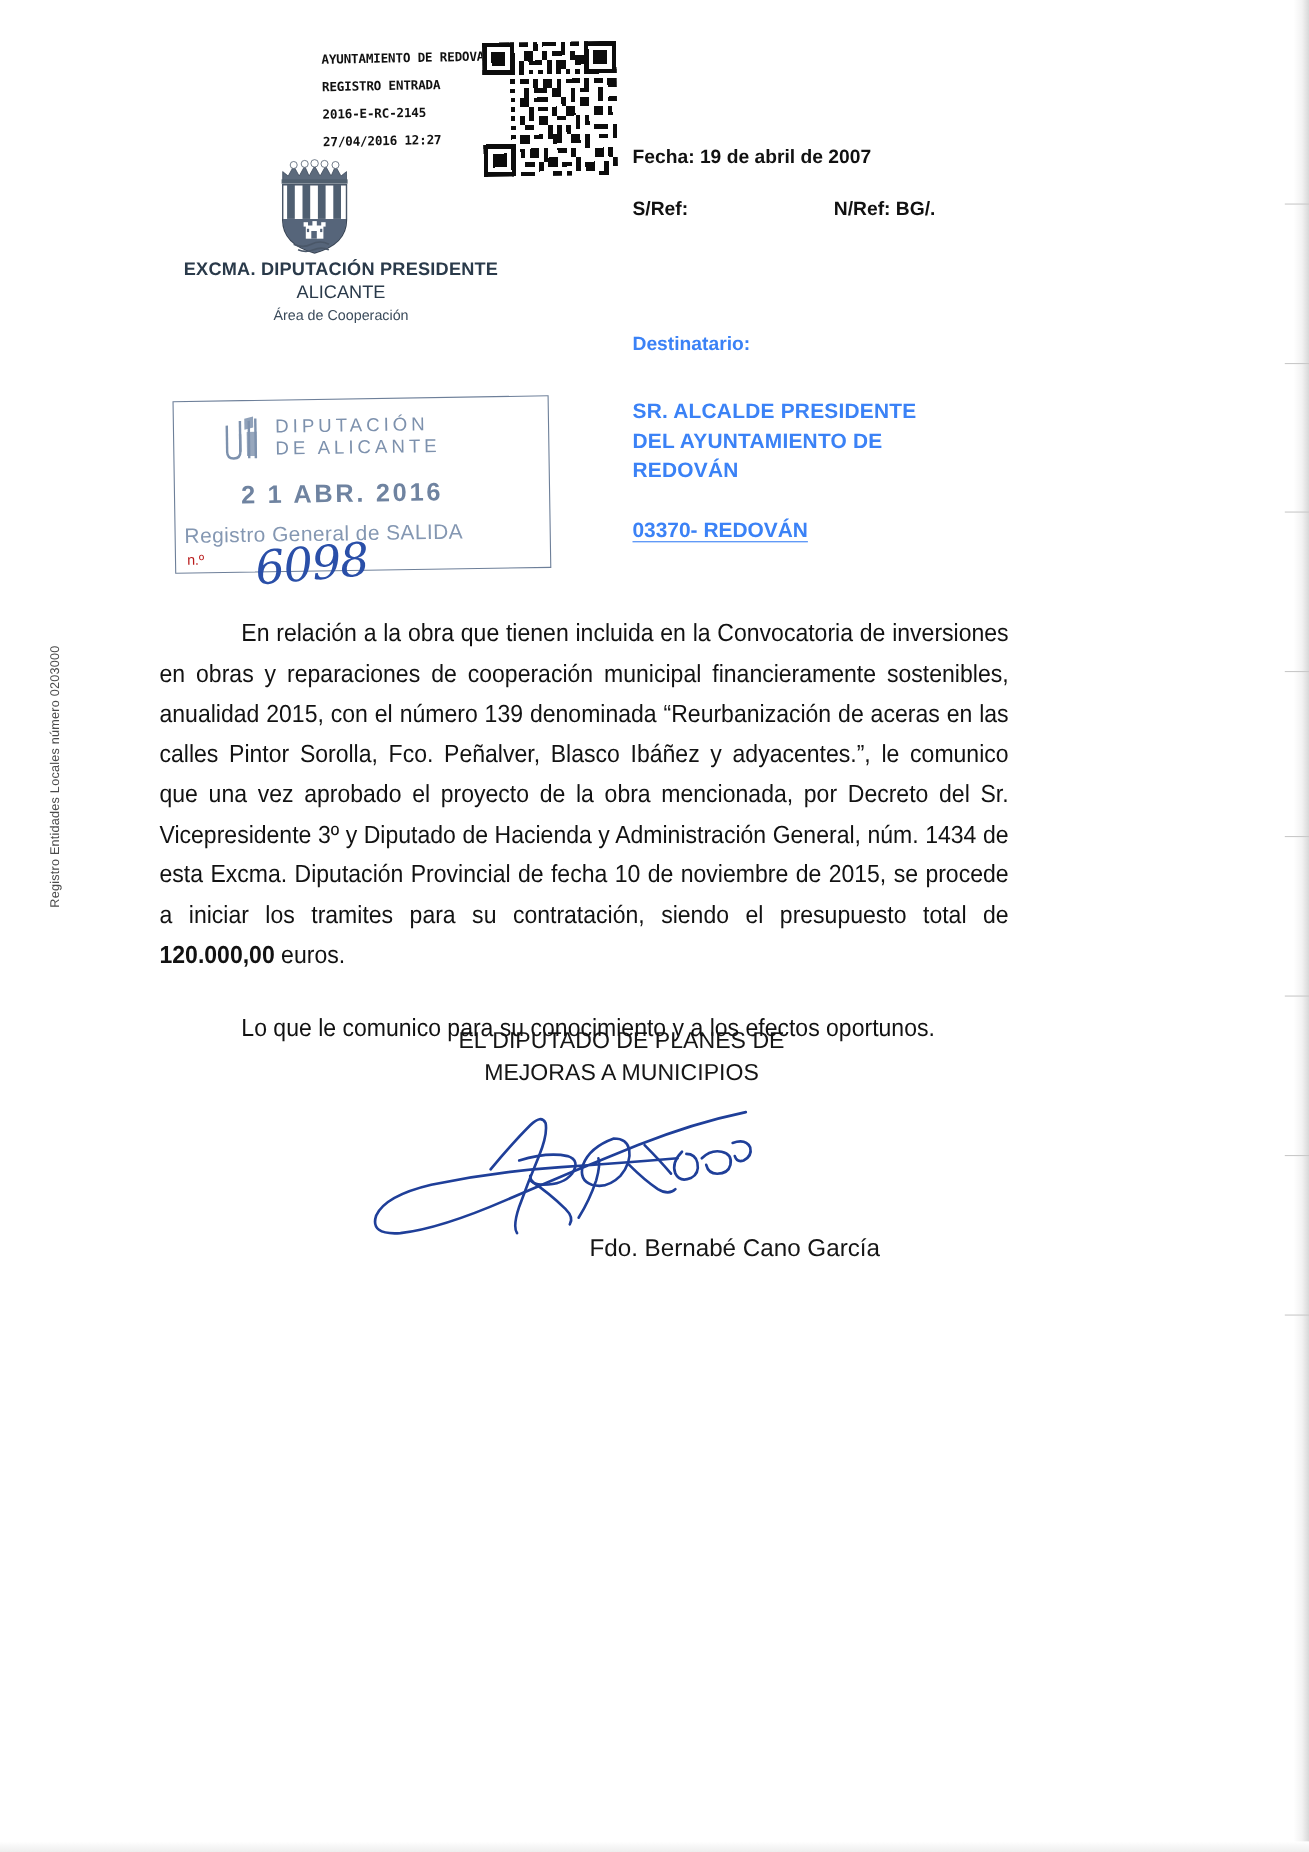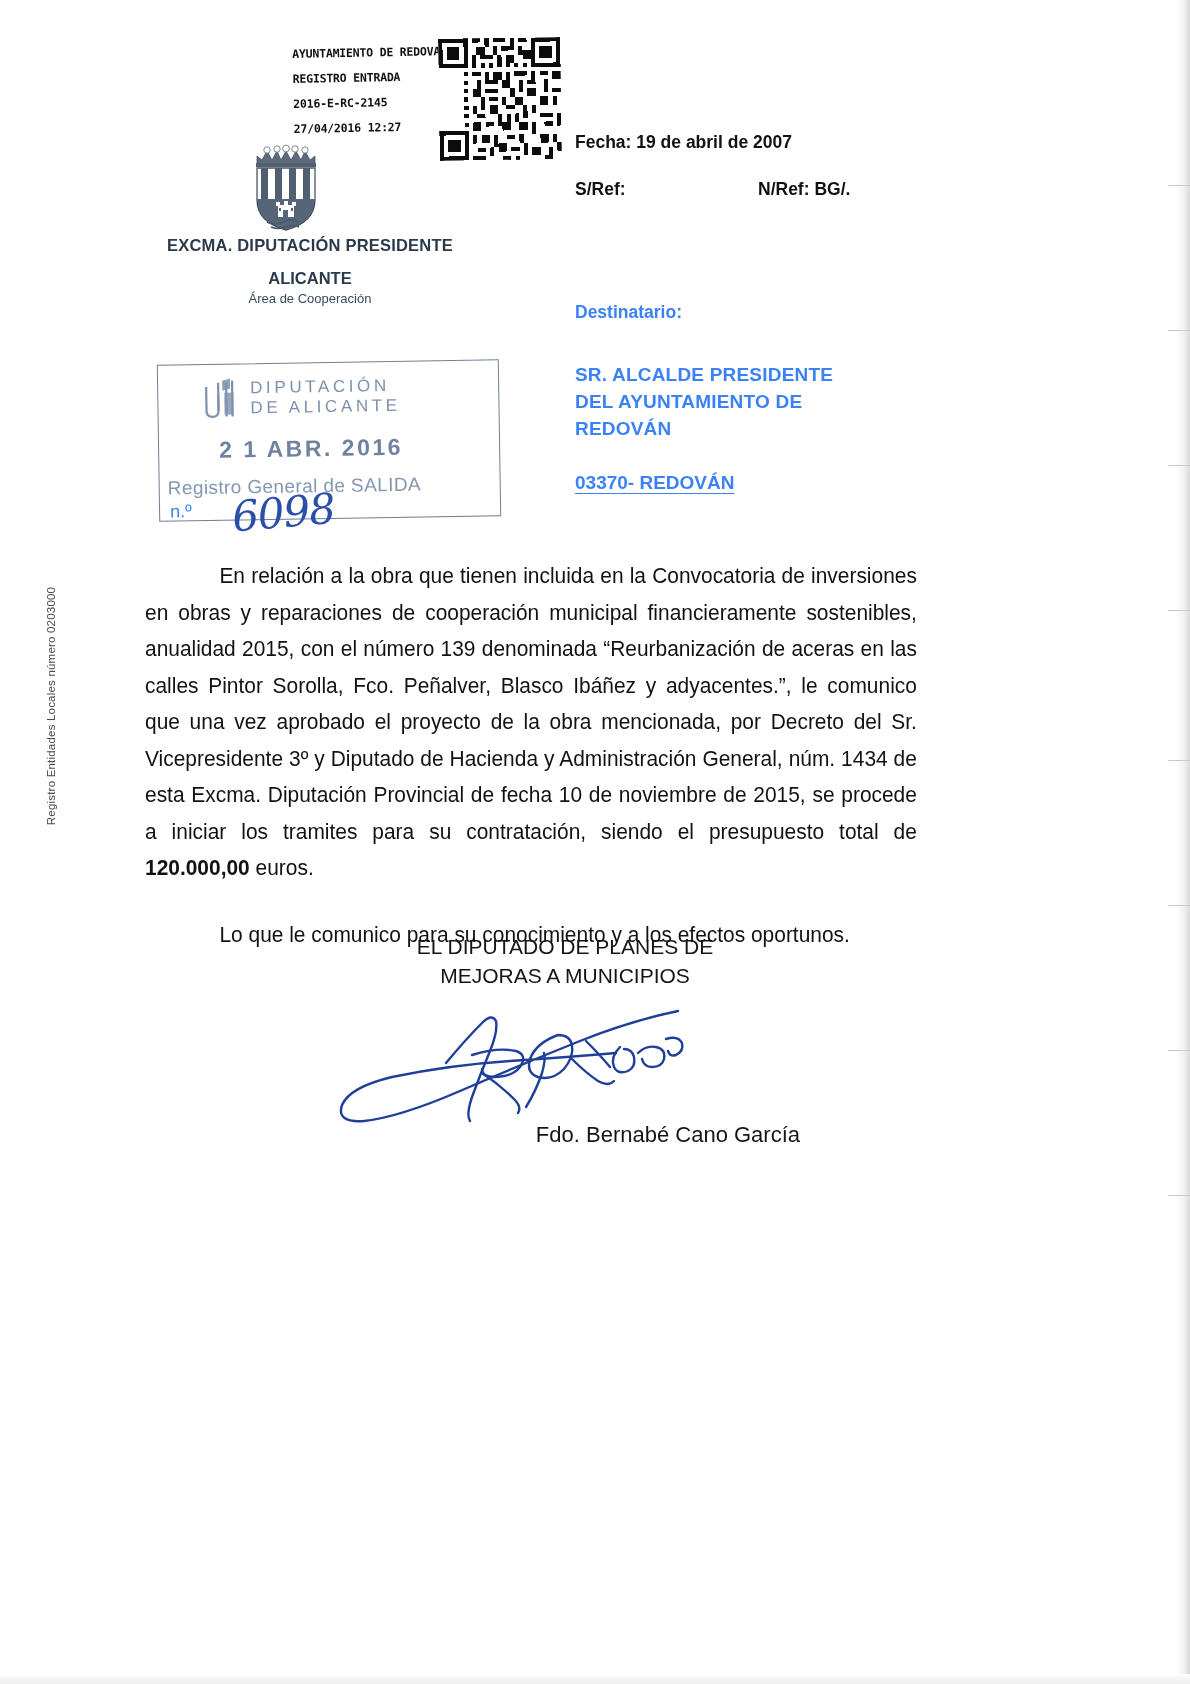--- a/index.html
+++ b/index.html
@@ -88,22 +88,22 @@
     color: #2a3a4a;
   }
   .lh-1 {
     font-size: 16.5px;
     font-weight: bold;
     letter-spacing: 0.2px;
     white-space: nowrap;
   }
   .lh-2 {
     font-size: 16.5px;
-    font-weight: bold;
-    margin-top: 14px;
+    font-weight: normal;
+    margin-top: 2px;
   }
   .lh-3 {
     font-size: 13px;
     margin-top: 3px;
     color: #3a4a5a;
   }
 
   
   .out-stamp {
     position: absolute;
@@ -150,22 +150,22 @@
     top: 112px;
     font-size: 19px;
     letter-spacing: 0.4px;
     color: #8497b2;
     white-space: nowrap;
   }
   .out-stamp-num-label {
     position: absolute;
     left: 10px;
     top: 136px;
-    font-size: 18px;
-    color: #3b82f6;
+    font-size: 13px;
+    color: #b91c1c;
     white-space: nowrap;
   }
   .handwritten-num {
     position: absolute;
     left: 232px;
     top: 488px;
     font-family: "DejaVu Serif", serif;
     font-size: 42px;
     font-style: italic;
     color: #2a4fa8;

